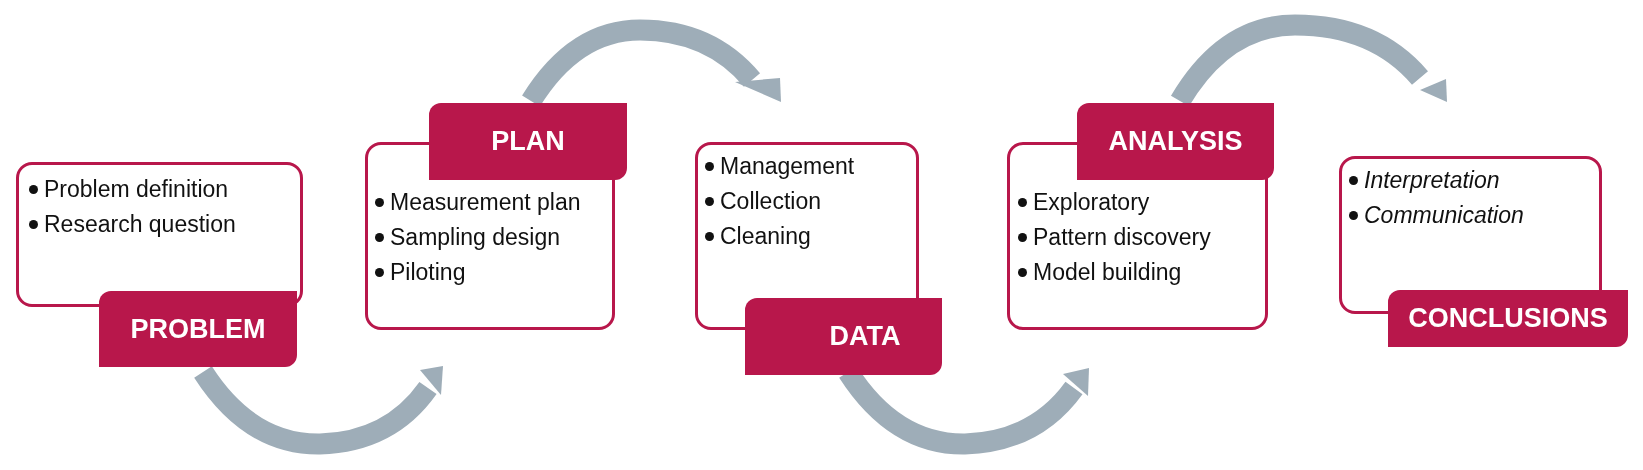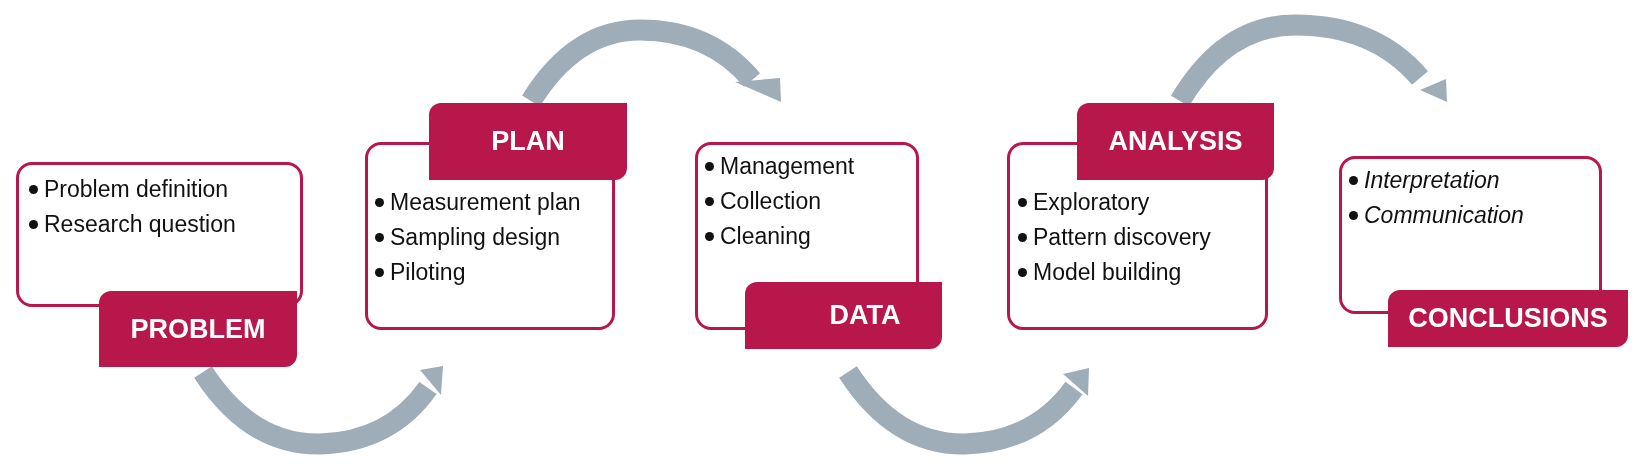--- a/index.html
+++ b/index.html
@@ -57,21 +57,21 @@
     #box-problem     { left: 16px;  top: 162px; width: 287px; height: 145px; text-align: right; }
     #box-problem ul  { position: absolute; left: 10px; top: 7px; }
     #label-problem   { left: 99px;  top: 291px; width: 198px; height: 76px; border-radius: 12px 0 12px 0; }
 
     #box-plan        { left: 365px; top: 142px; width: 250px; height: 188px; }
     #box-plan ul     { position: absolute; left: 7px; top: 40px; }
     #label-plan      { left: 429px; top: 103px; width: 198px; height: 77px; }
 
     #box-data        { left: 695px; top: 142px; width: 224px; height: 188px; }
     #box-data ul     { position: absolute; left: 7px; top: 4px; }
-    #label-data      { left: 745px; top: 282px; width: 197px; height: 67px; padding-left: 43px; }
+    #label-data      { left: 745px; top: 298px; width: 197px; height: 77px; padding-left: 43px; }
 
     #box-analysis    { left: 1007px; top: 142px; width: 261px; height: 188px; }
     #box-analysis ul { position: absolute; left: 8px; top: 40px; }
     #label-analysis  { left: 1077px; top: 103px; width: 197px; height: 77px; }
 
     #box-conclusions     { left: 1339px; top: 156px; width: 263px; height: 158px; }
     #box-conclusions ul  { position: absolute; left: 7px; top: 4px; }
     #label-conclusions   { left: 1388px; top: 290px; width: 240px; height: 57px; }
   </style>
 </head>

